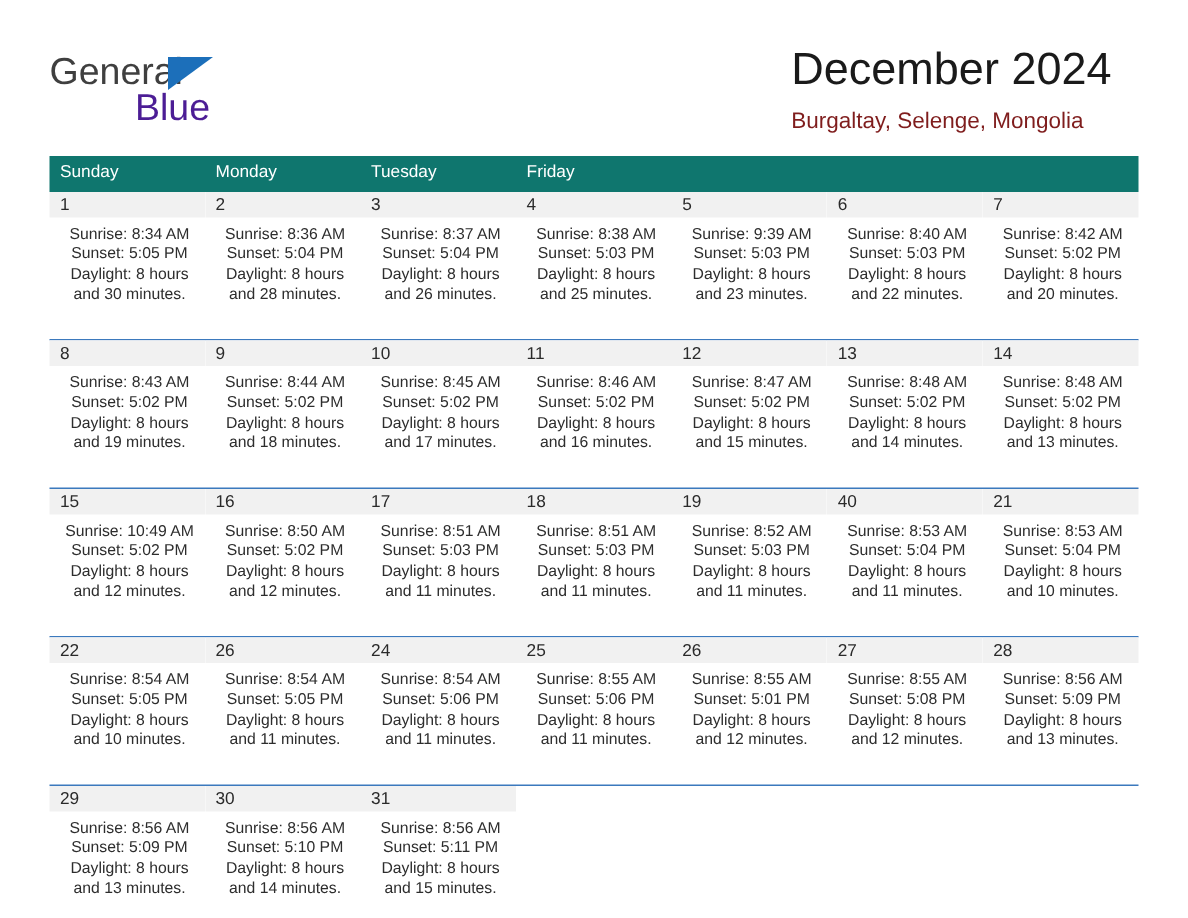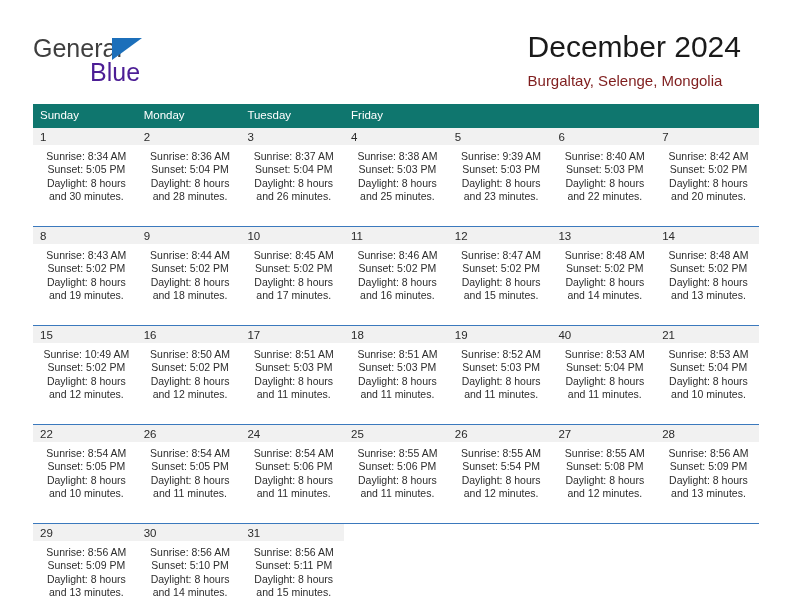--- a/index.html
+++ b/index.html
@@ -410,21 +410,21 @@
               <div>Sunrise: 8:55 AM</div>
               <div>Sunset: 5:06 PM</div>
               <div>Daylight: 8 hours</div>
               <div>and 11 minutes.</div>
             </div>
           </div>
           <div class="day-cell">
             <div class="daynum-band">26</div>
             <div class="info">
               <div>Sunrise: 8:55 AM</div>
-              <div>Sunset: 5:54 PM</div>
+              <div>Sunset: 5:01 PM</div>
               <div>Daylight: 8 hours</div>
               <div>and 12 minutes.</div>
             </div>
           </div>
           <div class="day-cell">
             <div class="daynum-band">27</div>
             <div class="info">
               <div>Sunrise: 8:55 AM</div>
               <div>Sunset: 5:08 PM</div>
               <div>Daylight: 8 hours</div>

